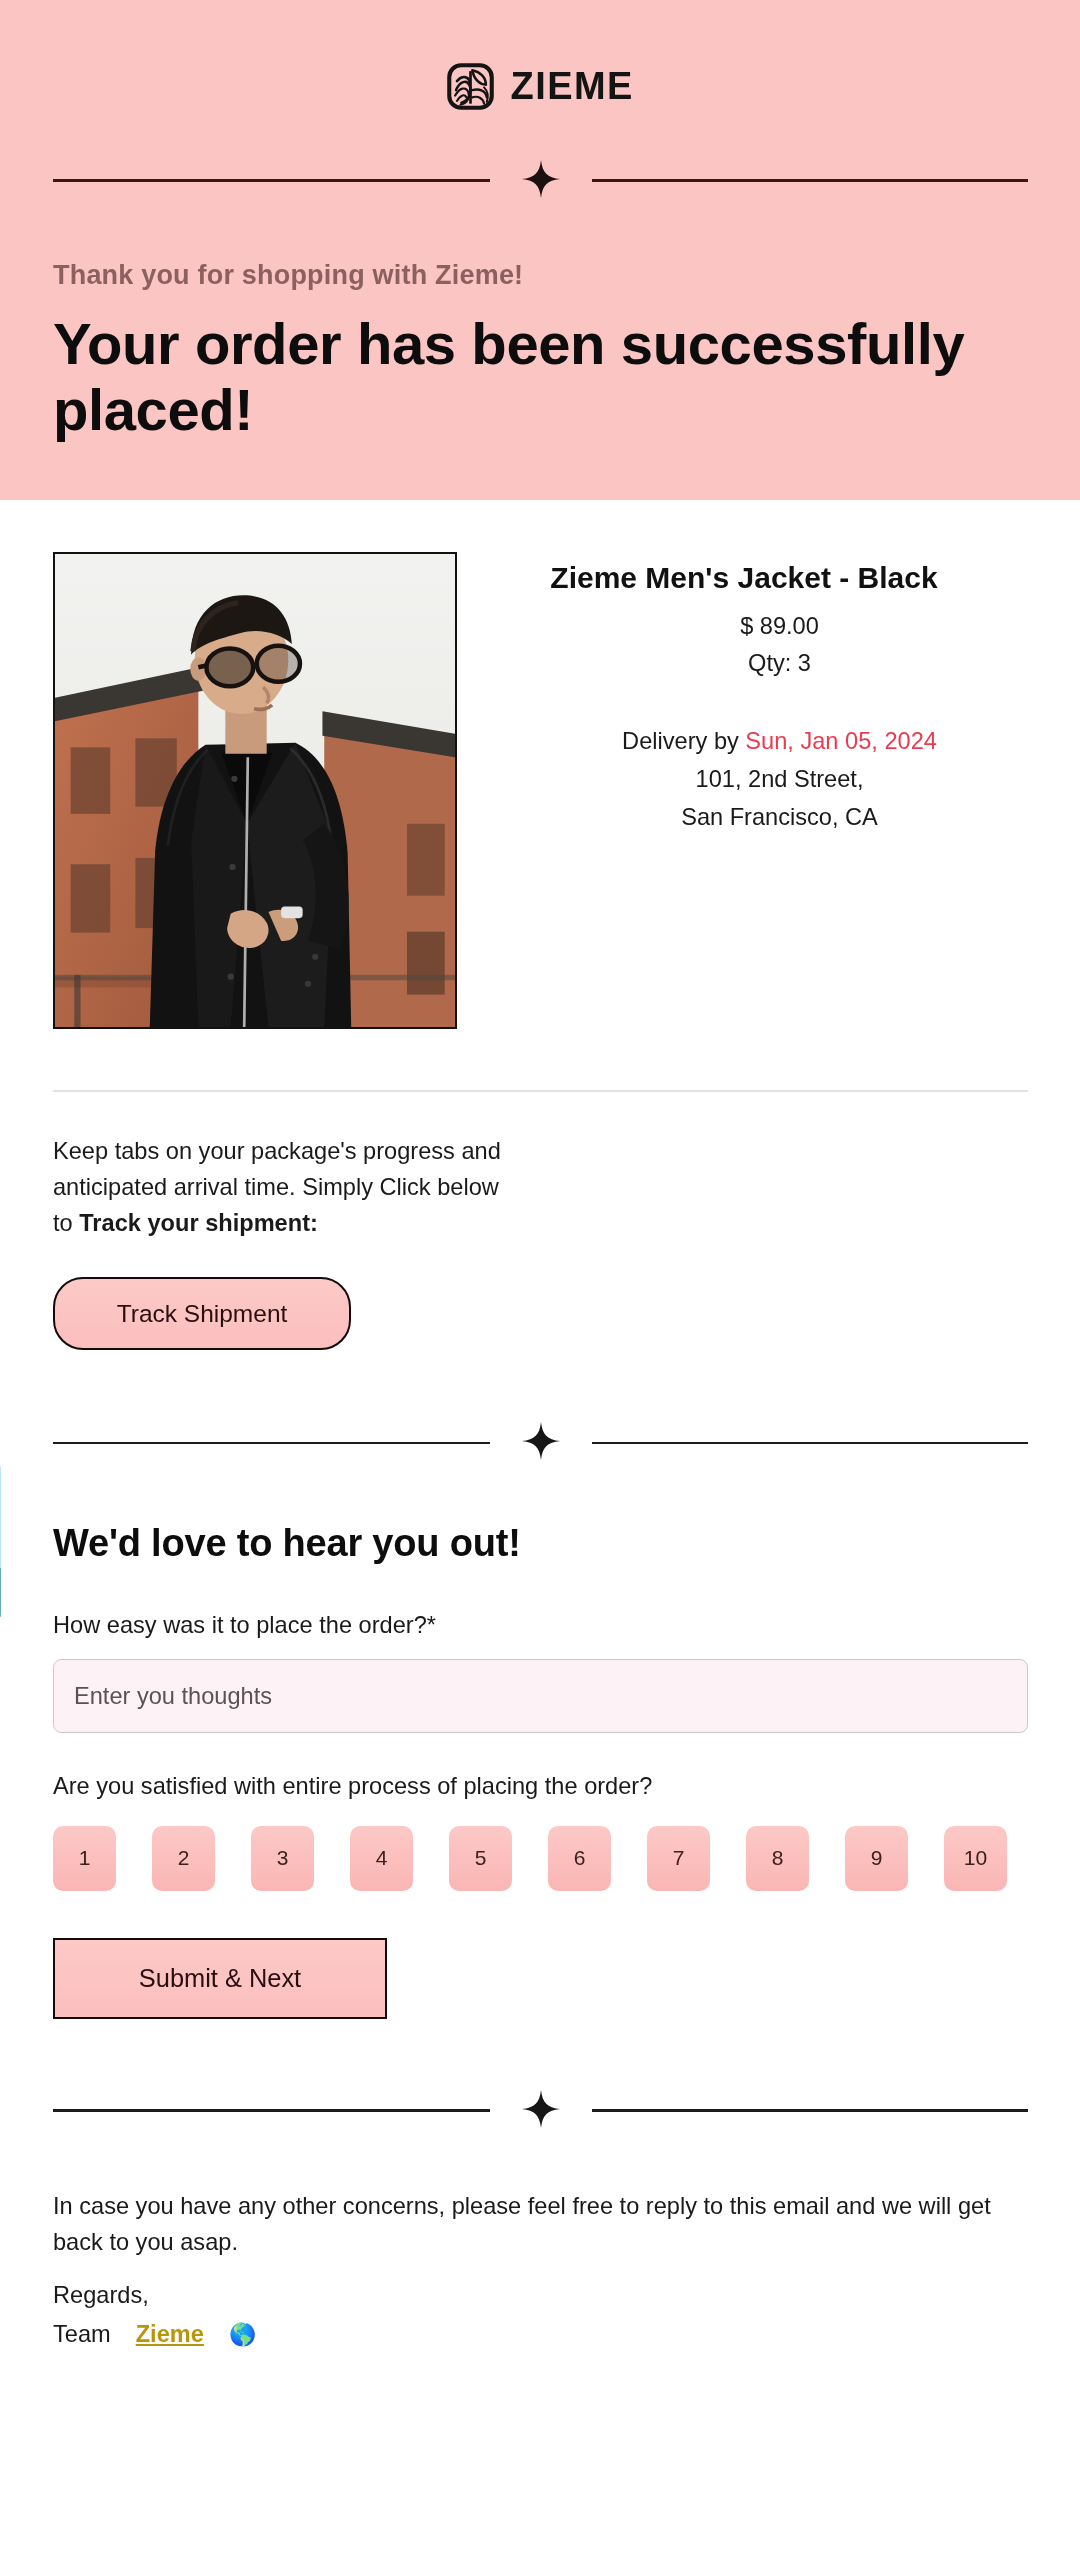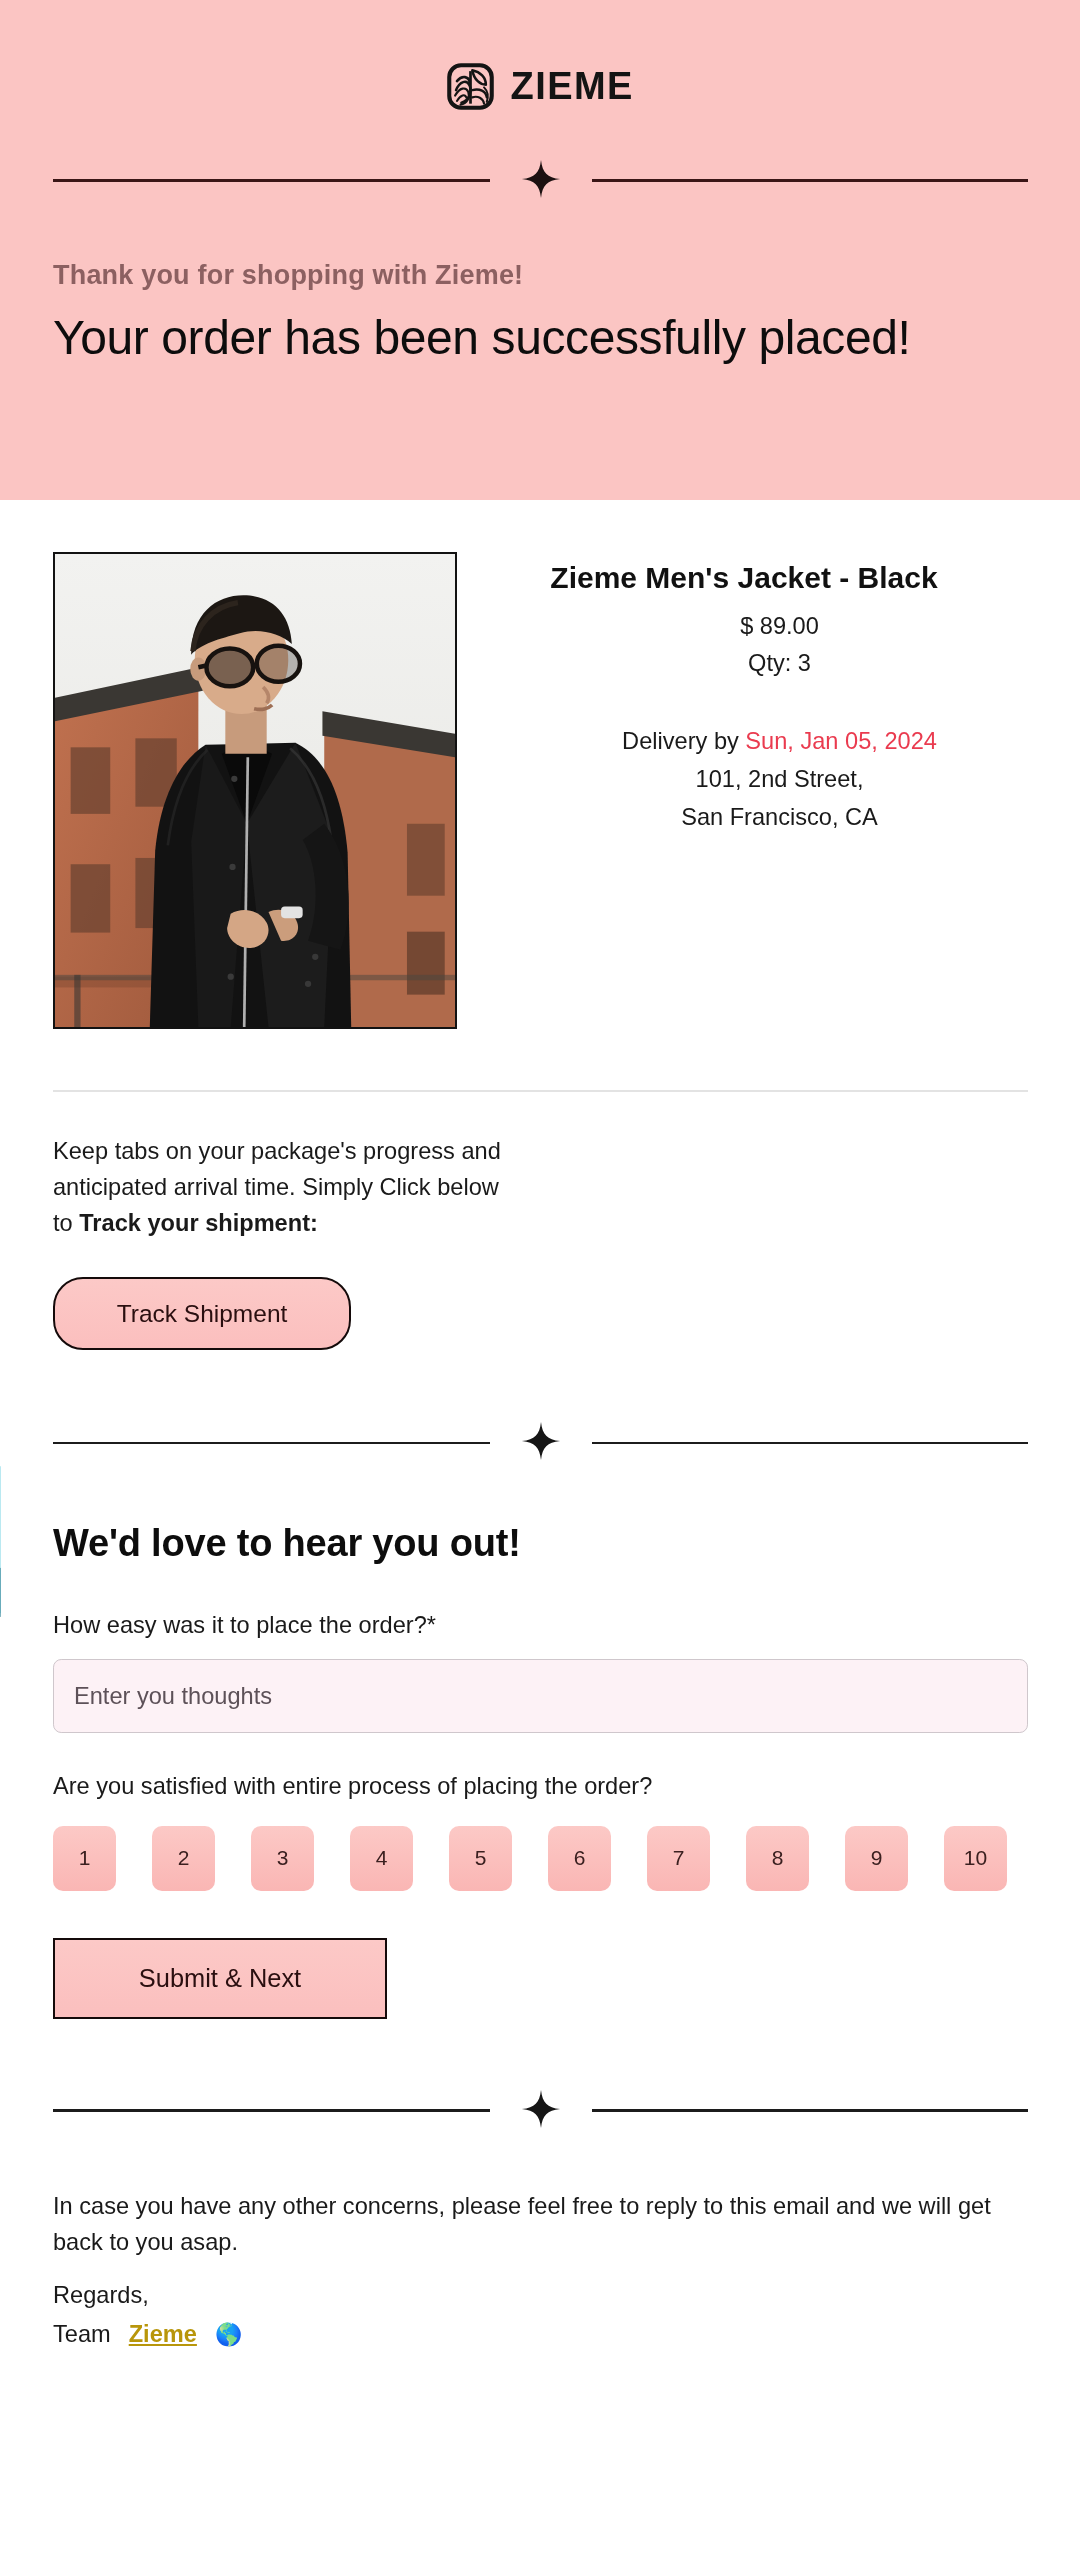--- a/index.html
+++ b/index.html
@@ -69,22 +69,22 @@
   .thank-you {
     margin-top: 58px;
     font-size: 27px;
     font-weight: 700;
     color: #8c6061;
     letter-spacing: 0.2px;
   }
 
   .headline {
     margin-top: 20px;
-    font-size: 48px;
-    font-weight: 400;
+    font-size: 58px;
+    font-weight: 700;
     line-height: 1.14;
     color: #0d0d0d;
     letter-spacing: -0.4px;
     max-width: 961px;
   }
 
   
   .content { padding: 0 53px; background: #ffffff; }
 
   
@@ -278,21 +278,21 @@
     font-size: 23.6px;
     margin-top: 22px;
     color: #1a1a1a;
   }
   .footer-team {
     font-size: 23.6px;
     margin-top: 11.8px;
     color: #1a1a1a;
     display: flex;
     align-items: baseline;
-    gap: 18px;
+    gap: 25px;
   }
   .brand-link {
     color: #b8960b;
     text-decoration: underline;
     font-weight: 700;
     cursor: pointer;
   }
   .globe-emoji { font-size: 22px; }
 </style>
 </head>

